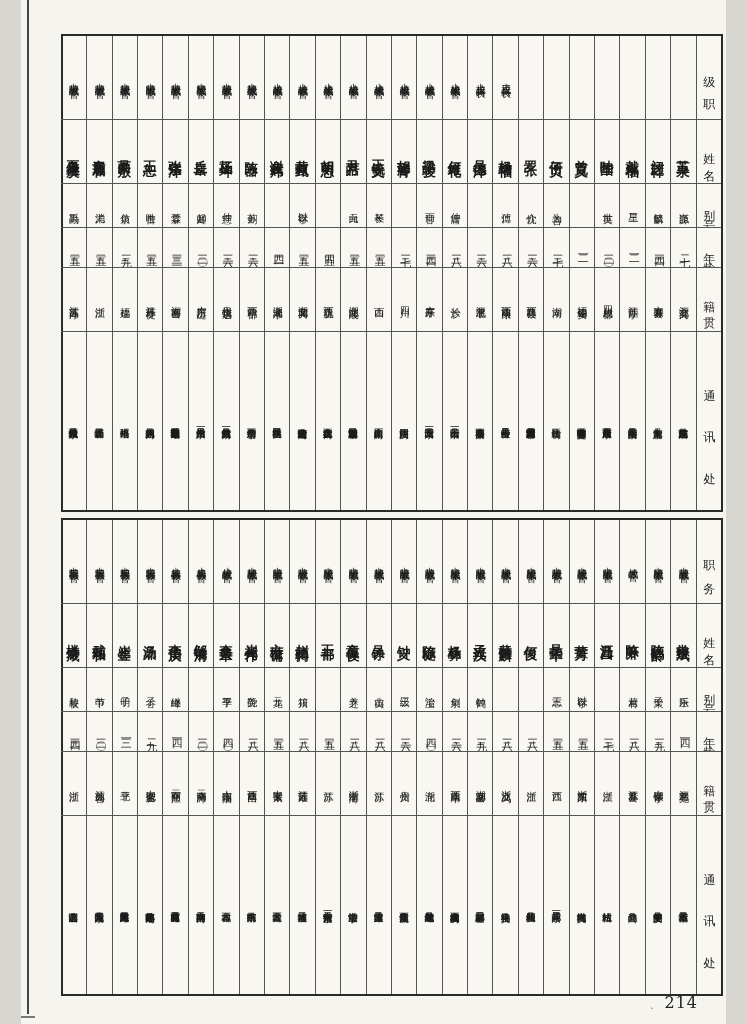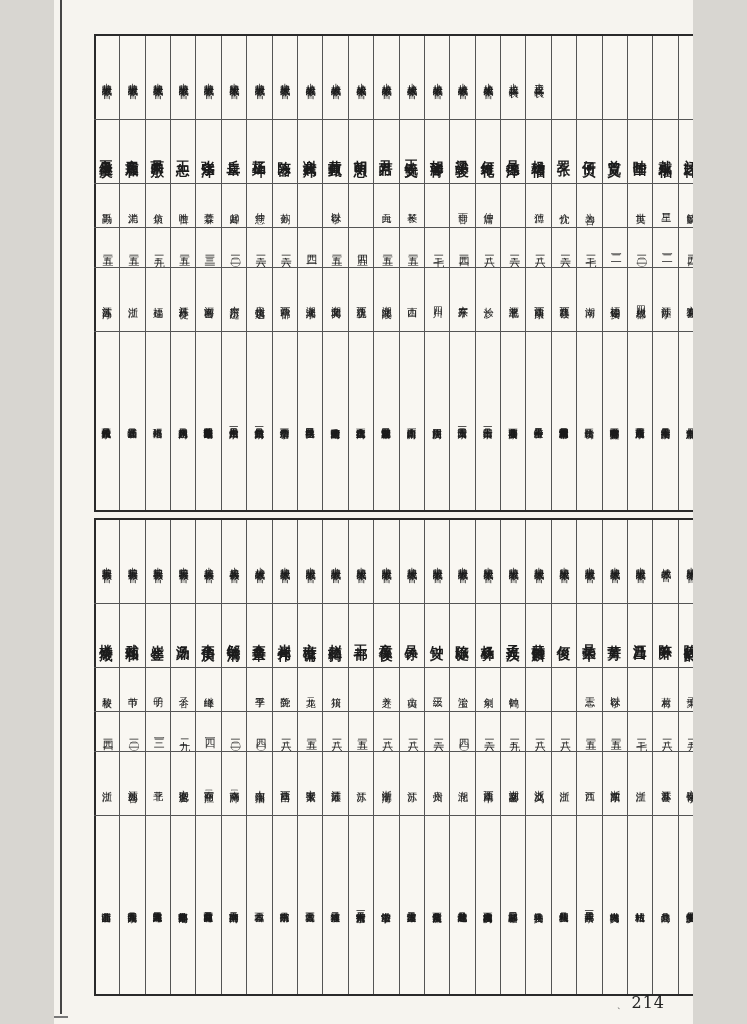--- a/index.html
+++ b/index.html
@@ -1,16 +1,16 @@
 <!DOCTYPE html>
 <html><head>
 <meta charset="utf-8">
 <style>
   html,body{margin:0;padding:0;background:#d8d6d1;font-family:"DejaVu Sans",sans-serif;}
-  .page{position:relative;width:639px;height:1024px;margin:0 auto;background:#f6f4ef;color:#1b1b1b;overflow:hidden;}
+  .page{position:relative;width:705px;height:1024px;margin:0 auto;background:#f6f4ef;color:#1b1b1b;overflow:hidden;}
   .scan-edge{position:absolute;left:6px;top:0;width:2px;height:1014px;background:#454545;}
   .scan-edge-bottom{position:absolute;left:0;bottom:6px;width:14px;height:2px;background:#777;}
   .table-wrap{position:absolute;left:40px;width:662px;display:flex;flex-direction:row-reverse;border:2px solid #2a2a2a;background:#f9f7f2;box-sizing:border-box;}
   #t0{top:34px;}
   #t1{top:518px;}
   .col{display:flex;flex-direction:column;width:25.4px;flex:0 0 auto;border-left:1px solid #555;box-sizing:border-box;}
   .col:last-child{border-left:none;}
   .cell{writing-mode:vertical-rl;text-orientation:upright;display:flex;align-items:center;justify-content:center;border-bottom:1px solid #555;overflow:hidden;box-sizing:border-box;}
   .col .cell:last-child{border-bottom:none;}
   .rank{height:84px;font-size:10px;letter-spacing:1px;}

